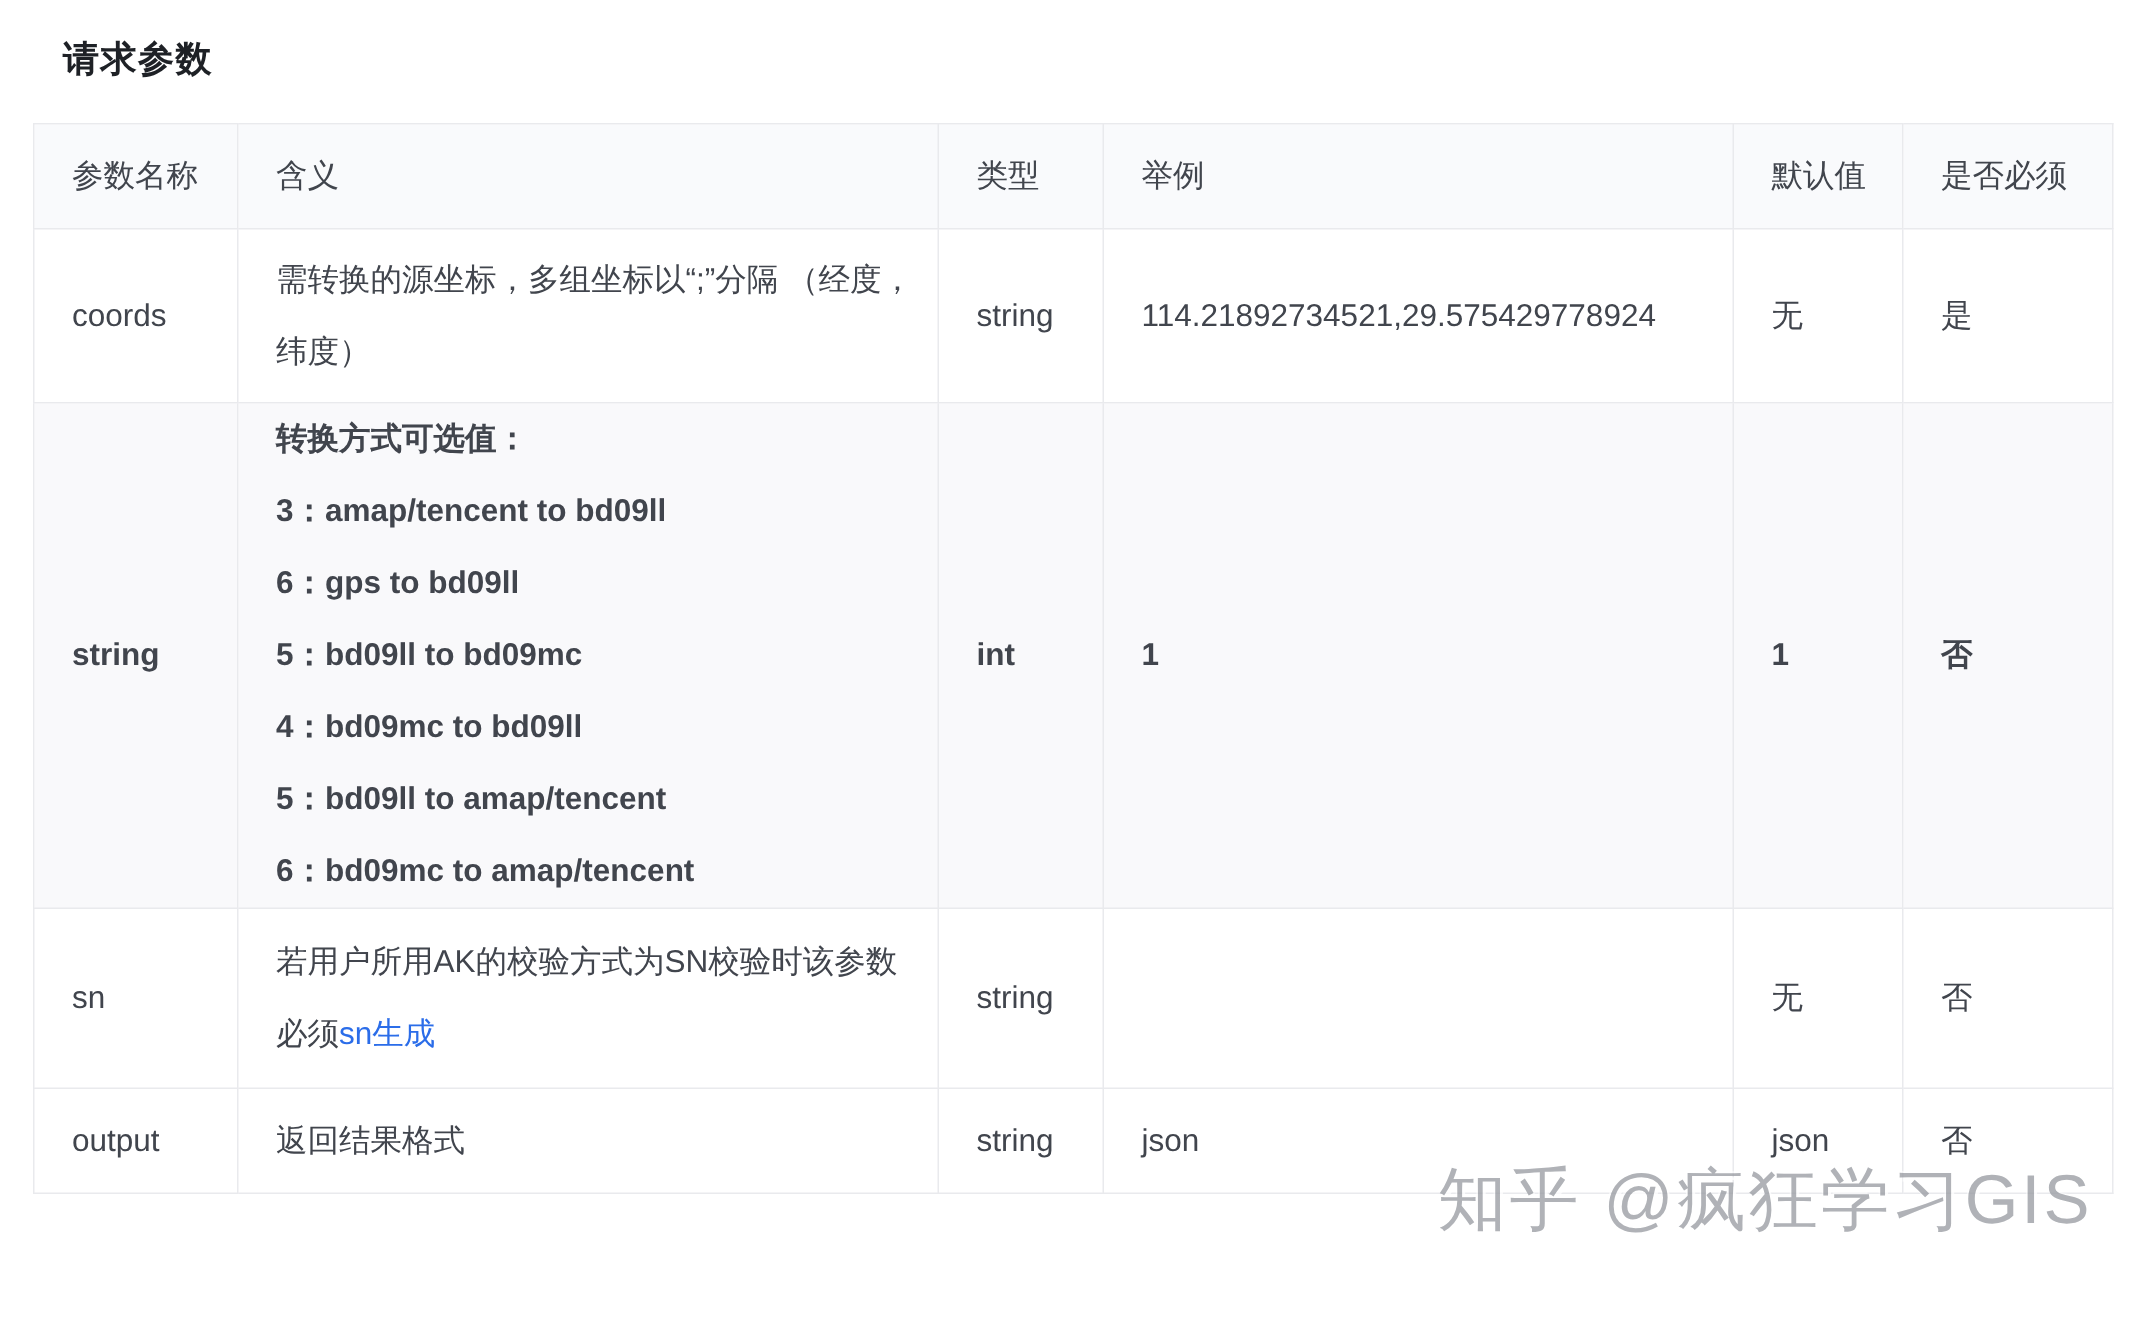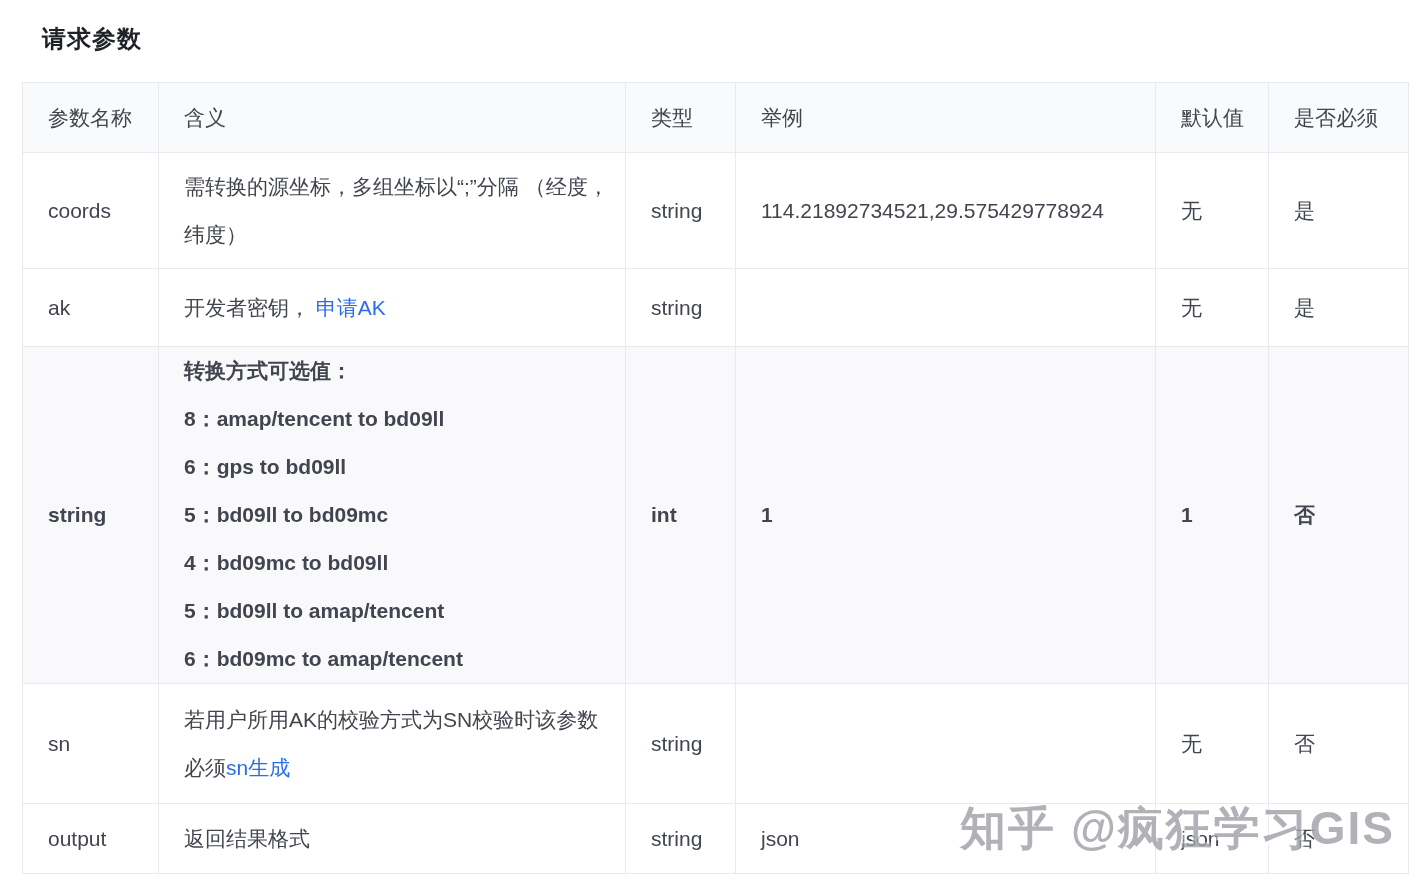--- a/index.html
+++ b/index.html
@@ -47,29 +47,28 @@
     background: var(--highlight_row_bg, #f9f9fb);
     font-weight: bold;
   }
   .meaning-line { line-height: 48px; }
   .link {
     color: var(--link, #2b6de9);
     cursor: pointer;
   }
   .watermark {
     position: absolute;
-    right: 26px; top: 798px;
+    right: 26px; top: 769px;
     font-size: 46px;
     color: var(--watermark, #9a9da3);
     opacity: 0.78;
     letter-spacing: 2px;
     white-space: nowrap;
     text-shadow: 2px 3px 0 rgba(255,255,255,0.95), -1px -1px 0 rgba(255,255,255,0.7);
     pointer-events: none;
-    font-weight: bold;
   }
 </style>
 </head>
 <body>
 
 <h2 class="page-title">请求参数</h2>
 
 <table class="params-table">
   <colgroup>
     <col style="width:136px">
@@ -93,35 +92,25 @@
       <tr style="height: 116px;">
         <td>coords</td>
         <td>
           <div class="meaning-line"><span>需转换的源坐标，多组坐标以“;”分隔 （经度，纬度）</span></div>
         </td>
         <td>string</td>
         <td>114.21892734521,29.575429778924</td>
         <td>无</td>
         <td>是</td>
       </tr>
-      <tr style="height: 78px;">
-        <td>ak</td>
-        <td>
-          <div class="meaning-line"><span>开发者密钥，  </span><span class="link">申请AK</span></div>
-        </td>
-        <td>string</td>
-        <td></td>
-        <td>无</td>
-        <td>是</td>
-      </tr>
       <tr class="highlight" style="height: 336px;">
         <td>string</td>
         <td>
           <div class="meaning-line"><span>转换方式可选值：</span></div>
-          <div class="meaning-line"><span>8：amap/tencent to bd09ll</span></div>
+          <div class="meaning-line"><span>3：amap/tencent to bd09ll</span></div>
           <div class="meaning-line"><span>6：gps to bd09ll</span></div>
           <div class="meaning-line"><span>5：bd09ll to bd09mc</span></div>
           <div class="meaning-line"><span>4：bd09mc to bd09ll</span></div>
           <div class="meaning-line"><span>5：bd09ll to amap/tencent</span></div>
           <div class="meaning-line"><span>6：bd09mc to amap/tencent</span></div>
         </td>
         <td>int</td>
         <td>1</td>
         <td>1</td>
         <td>否</td>

